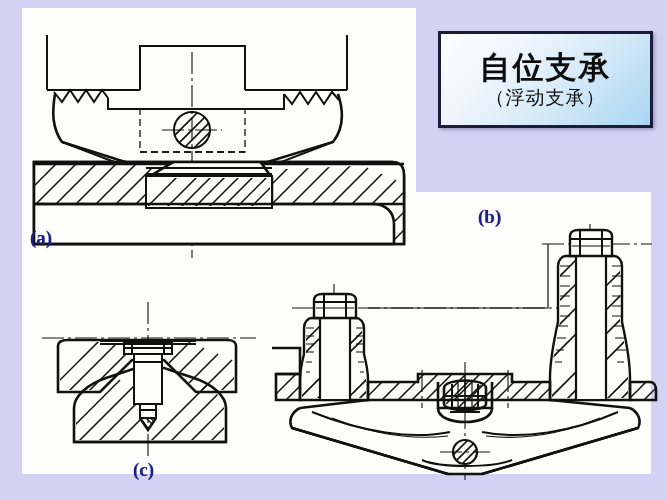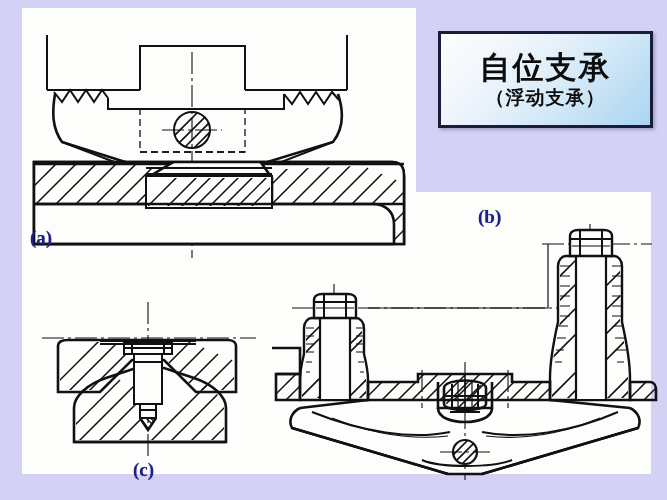--- a/index.html
+++ b/index.html
@@ -26,21 +26,21 @@
     display:flex;flex-direction:column;align-items:center;justify-content:center;
     box-sizing:border-box;
   }
   #title-main{
     font-family:"DejaVu Sans", sans-serif;
     font-weight:700;font-size:31px;color:#0d0d0d;letter-spacing:2px;
     line-height:1.05;
   }
   #title-sub{
     font-family:"DejaVu Sans", sans-serif;
-    font-weight:700;font-size:19px;color:#0d0d0d;letter-spacing:1px;
+    font-weight:400;font-size:19px;color:#0d0d0d;letter-spacing:1px;
     margin-top:4px;line-height:1.05;
   }
 
   
   .fig-label{
     position:absolute;
     font-family:"Liberation Serif", serif;
     font-weight:bold;font-size:19px;color:#1f1f8c;
     text-shadow:0 0 1px rgba(31,31,140,.5);
   }

